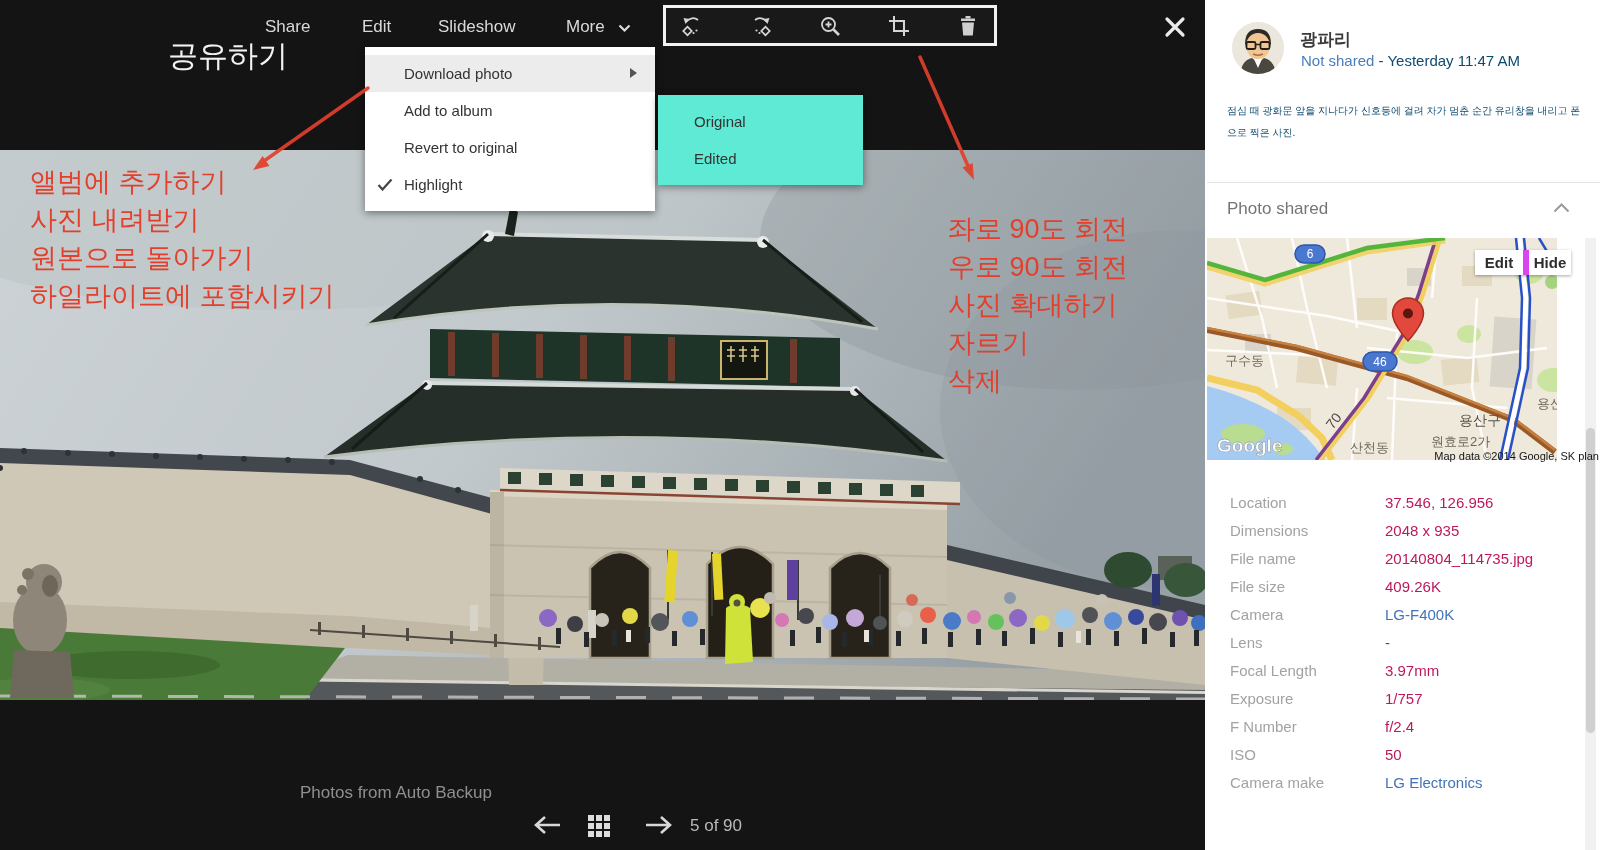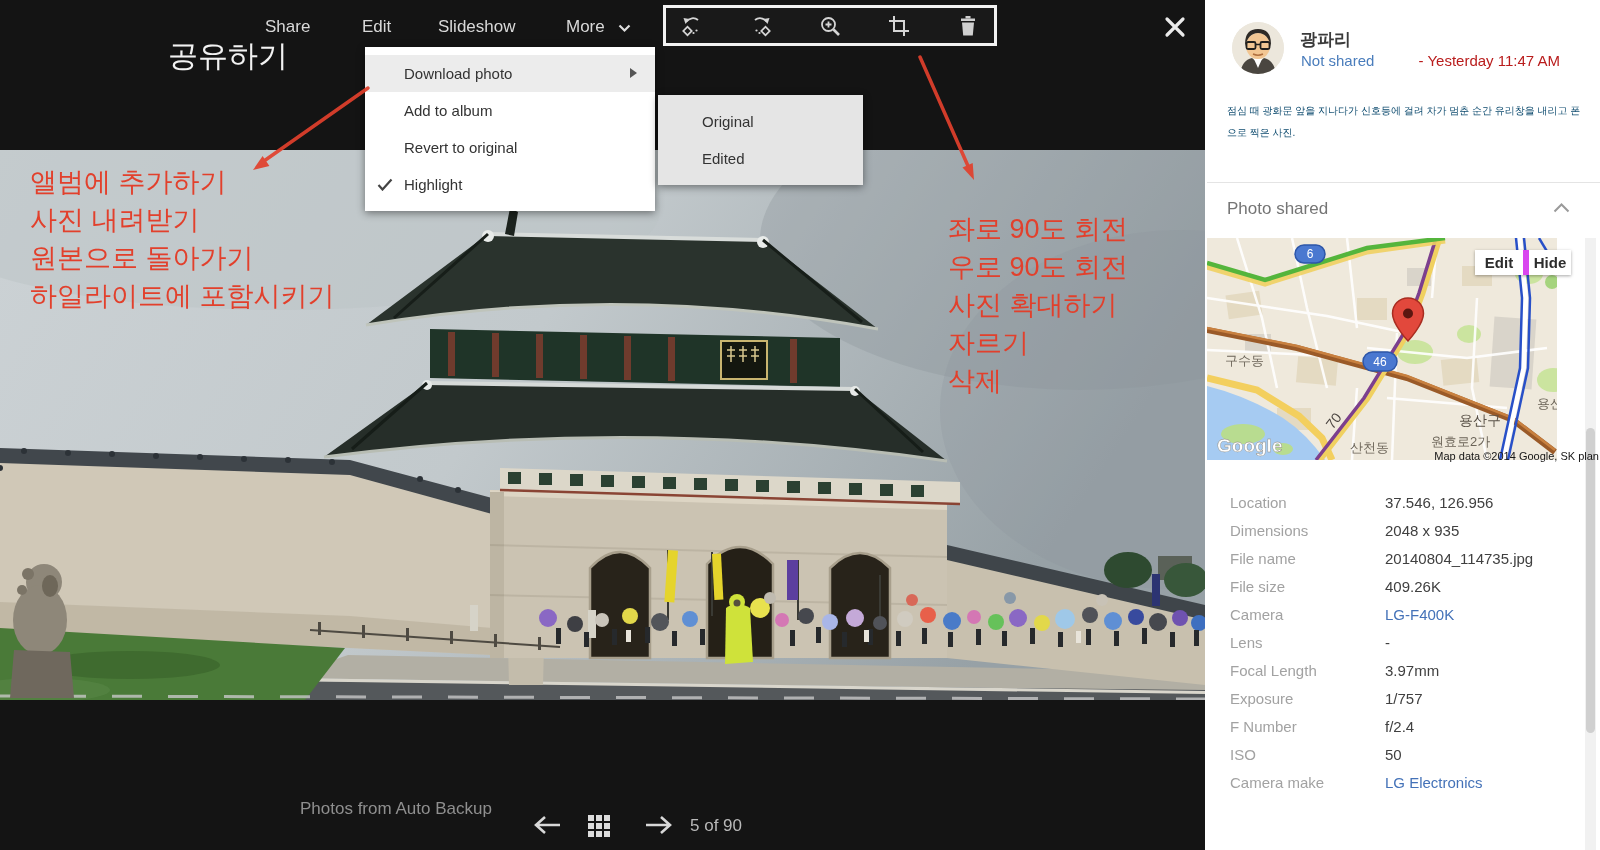--- a/index.html
+++ b/index.html
@@ -22,61 +22,61 @@
   .close-x { position:absolute; left:1163px; top:15px; width:24px; height:24px; cursor:pointer; }
 
   
   .menu { position:absolute; left:365px; top:47px; width:290px; background:#fff; padding:8px 0;
           box-shadow:0 2px 8px rgba(0,0,0,.45); z-index:20; }
   .menu-row { position:relative; height:37px; line-height:37px; padding-left:39px; font-size:15px; color:#333; cursor:pointer; }
   .menu-row.hl { background:#ececec; }
   .menu-row .sub-arrow { position:absolute; right:18px; top:13px; width:0; height:0;
           border-left:7px solid #555; border-top:5px solid transparent; border-bottom:5px solid transparent; }
   .menu-row .check { position:absolute; left:12px; top:12px; }
-  .submenu { position:absolute; left:658px; top:95px; width:205px; background:#e5e5e5; padding:8px 8px;
+  .submenu { position:absolute; left:658px; top:95px; width:205px; background:#5eead4; padding:8px 0;
           box-shadow:0 2px 8px rgba(0,0,0,.45); z-index:21; }
   .submenu .menu-row { padding-left:36px; }
 
   
   .ann-share { position:absolute; left:168px; top:36px; color:#f2f2f2; font-size:30px; z-index:6; }
   .ann-list { position:absolute; z-index:6; color:#e2402c; font-size:27px; line-height:38px; white-space:nowrap; }
   .ann-left { left:30px; top:163px; }
   .ann-right { left:948px; top:188px;margin-top:22px; }
   .arrows { position:absolute; left:0; top:0; width:1205px; height:850px; z-index:30; pointer-events:none; }
 
   
-  .bb-album { position:absolute; left:300px; top:799px; color:#8f8f8f; font-size:17px; }
+  .bb-album { position:absolute; left:300px; top:783px; color:#8f8f8f; font-size:17px; }
   .bb-prev { position:absolute; left:531px; top:813px; cursor:pointer; }
   .bb-grid { position:absolute; left:586px; top:813px; cursor:pointer; }
   .bb-next { position:absolute; left:641px; top:813px; cursor:pointer; }
   .bb-count { position:absolute; left:690px; top:816px; color:#b9b9b9; font-size:17px; }
 
   
   .sidebar { position:absolute; left:1205px; top:0; width:395px; height:850px; background:#fff; overflow:hidden; }
   .avatar { position:absolute; left:27px; top:22px; width:52px; height:52px; border-radius:50%; overflow:hidden; background:#ece8de; }
   .u-name { position:absolute; left:95px; top:28px; font-size:17px; font-weight:bold; color:#3a3a3a; }
   .u-status { position:absolute; left:96px; top:52px; font-size:15px; }
-  .u-status .ns { color:#4a7dbc; } .u-status .tm { color:#b91c1c;padding-left:40px; }
+  .u-status .ns { color:#4a7dbc; } .u-status .tm { color:#0c4a6e; }
   .desc { position:absolute; left:22px; top:100px; width:358px; font-size:10px; line-height:22px; color:#0c4a6e; }
   .divider { position:absolute; left:2px; right:0; top:182px; height:1px; background:#e4e4e4; }
   .sec-title { position:absolute; left:22px; top:199px; font-size:17px; color:#757575; }
   .sec-chev { position:absolute; left:348px; top:203px; cursor:pointer; }
 
   .mapbox { position:absolute; left:2px; top:238px; width:350px; height:222px; overflow:hidden; background:#efe9dc; }
   .map-btns { position:absolute; left:270px; top:250px; display:flex; z-index:5;
               box-shadow:0 1px 3px rgba(0,0,0,.35); }
   .map-btn { width:48px; height:25px; background:#fff; font-size:15px; font-weight:bold; color:#2d2d2d;
              text-align:center; line-height:25px; cursor:pointer; }
   .map-btn + .map-btn { border-left:6px solid #d946ef; }
   .map-attr { position:absolute; right:1px; top:450px; font-size:11px; color:#161616; z-index:5; white-space:nowrap; }
 
   .details { position:absolute; left:25px; top:493px; width:355px; }
   .drow { display:flex; margin-bottom:9px; font-size:15px; line-height:19px; }
   .drow .dl { flex:0 0 155px; color:#a2a2a2; }
-  .drow .dv { flex:1; color:#404040; overflow-wrap:anywhere; }
+  .drow .dv { flex:1; color:#be185d; overflow-wrap:anywhere; }
   .drow .dv.lnk { color:#4472b8; cursor:pointer; }
 
   .sb-track { position:absolute; right:4px; top:238px; width:11px; height:612px; background:#f1f1f1; }
   .sb-thumb { position:absolute; right:5px; top:428px; width:9px; height:305px; background:#d0d0d0; border-radius:5px; cursor:pointer; }
 </style>
 </head>
 <body>
 
 <div class="stage">
 

